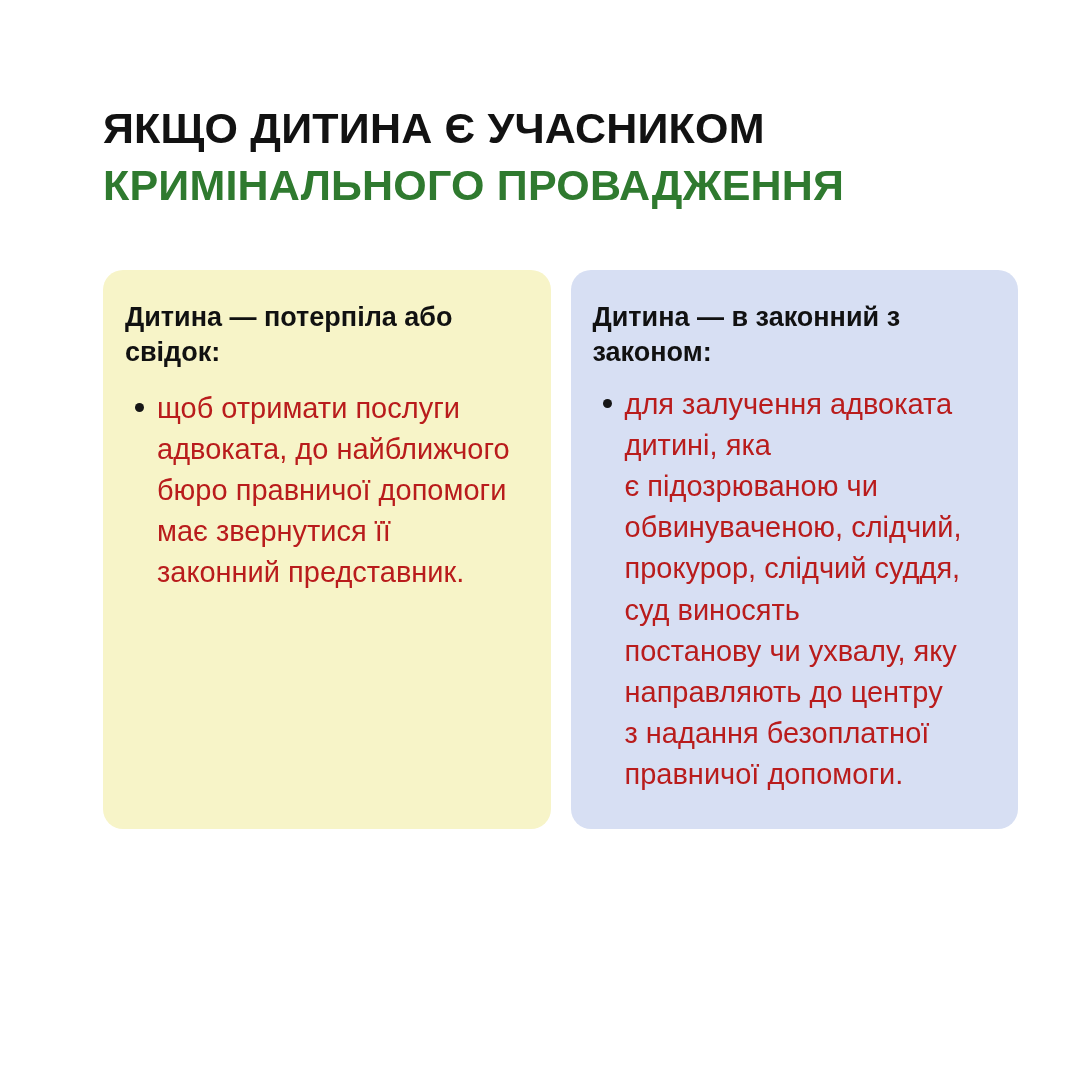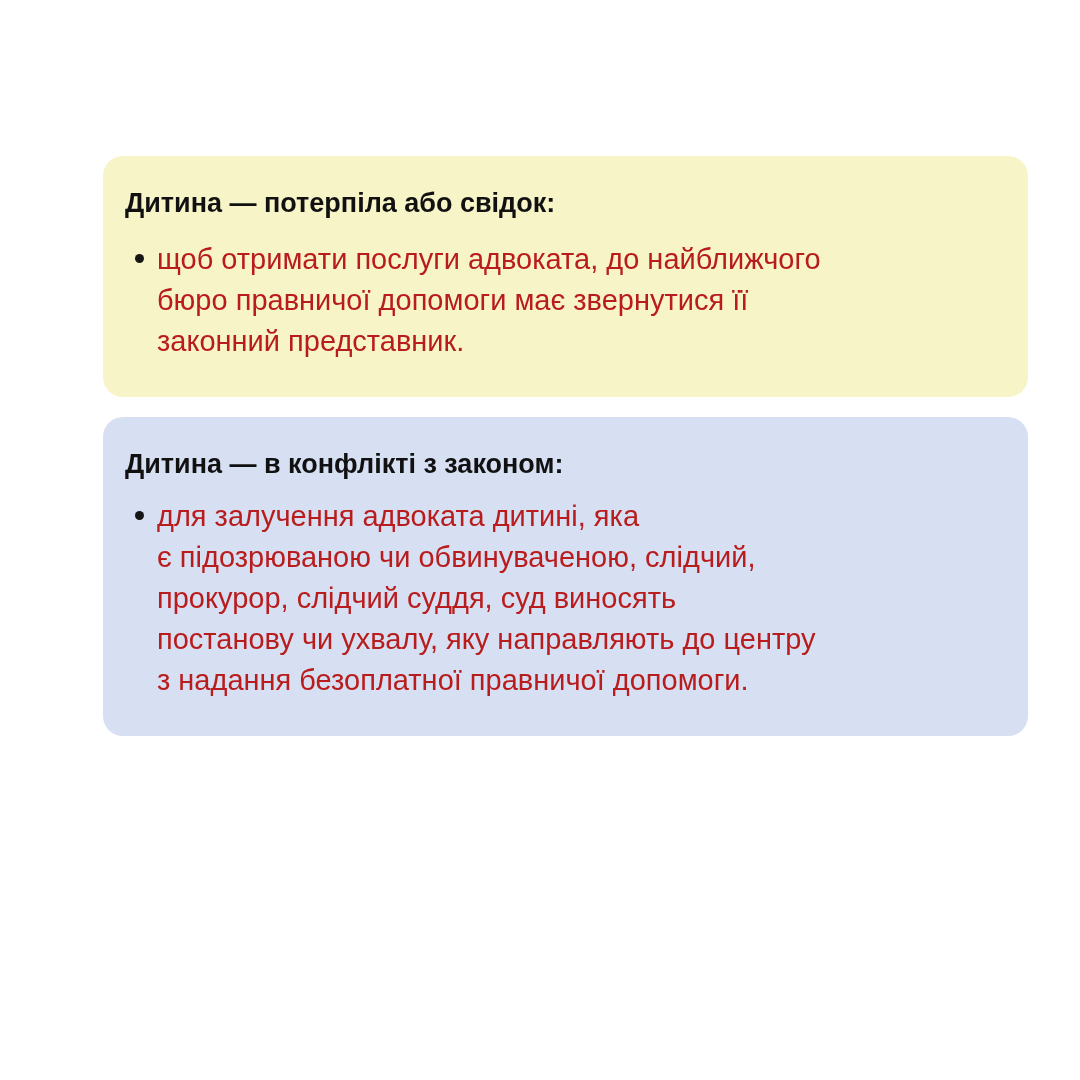--- a/index.html
+++ b/index.html
@@ -33,21 +33,20 @@
     display: block;
     color: #121212;
   }
   .title-line-2 {
     display: block;
     color: #2f7a2f;
   }
   .cards {
     margin-top: 56px;
     display: flex;
-    flex-direction: column;
     gap: 20px;
   }
   .card {
     border-radius: 20px;
     padding: 30px 40px 34px 22px;
     box-sizing: border-box;
   }
   .card--yellow {
     background: #f7f4c8;
     width: 925px;
@@ -99,37 +98,41 @@
   }
   .card--blue .bullet {
     margin-top: 9px;
   }
 </style>
 </head>
 <body>
 
 <div class="page">
 
+  <h1 class="title">
+    <span class="title-line-1">ЯКЩО ДИТИНА Є УЧАСНИКОМ</span>
+    <span class="title-line-2">КРИМІНАЛЬНОГО ПРОВАДЖЕННЯ</span>
+  </h1>
 
   <div class="cards">
 
     <section class="card card--yellow">
       <h2 class="card-heading">Дитина — потерпіла або свідок:</h2>
       <ul class="bullets">
         <li class="bullet">
           <span class="bullet-dot"></span>
           <span class="bullet-text">щоб отримати послуги адвоката, до найближчого
 бюро правничої допомоги має звернутися її
 законний представник.</span>
         </li>
       </ul>
     </section>
 
     <section class="card card--blue">
-      <h2 class="card-heading">Дитина — в конфлікті з законом:</h2>
+      <h2 class="card-heading">Дитина — в законний з законом:</h2>
       <ul class="bullets">
         <li class="bullet">
           <span class="bullet-dot"></span>
           <span class="bullet-text">для залучення адвоката дитині, яка
 є підозрюваною чи обвинуваченою, слідчий,
 прокурор, слідчий суддя, суд виносять
 постанову чи ухвалу, яку направляють до центру
 з надання безоплатної правничої допомоги.</span>
         </li>
       </ul>

